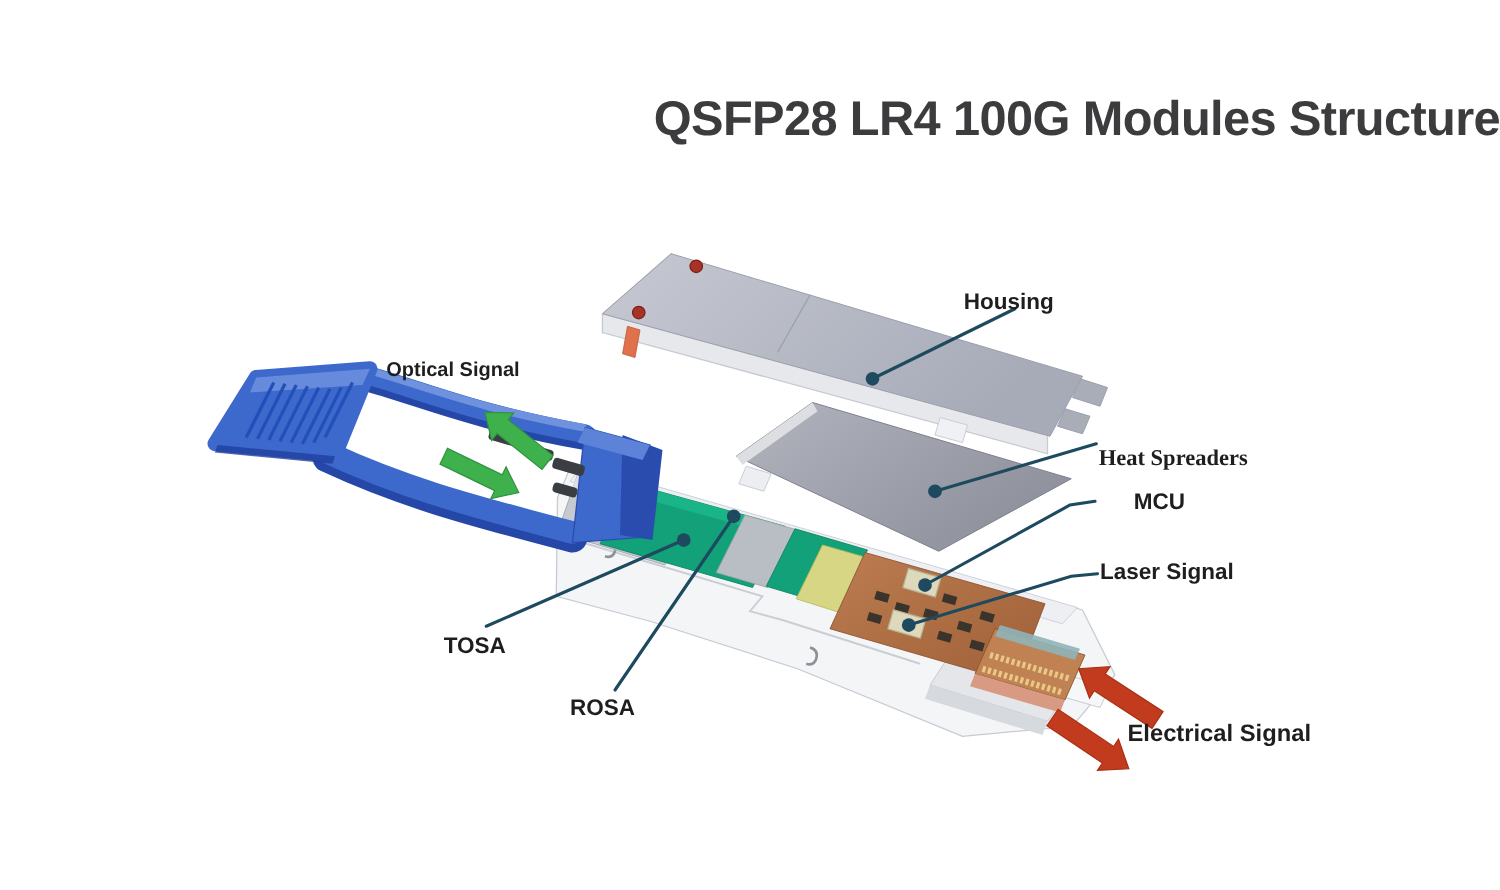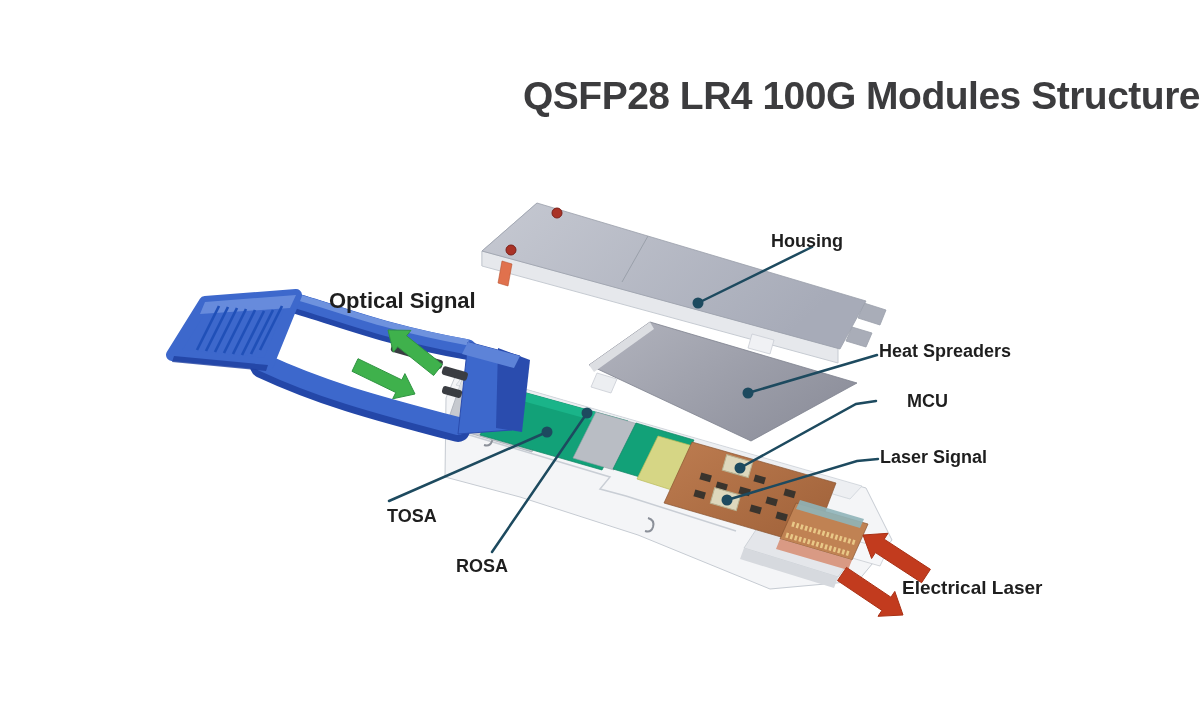--- a/index.html
+++ b/index.html
@@ -12,26 +12,26 @@
   .stage svg{position:absolute;left:0;top:0;}
   .title{
     position:absolute;left:0;top:74px;width:1200px;text-align:right;
     font-size:39px;font-weight:700;letter-spacing:-0.5px;
     color:var(--c-title_text,#3c3c3e);
   }
   .lbl{
     position:absolute;white-space:nowrap;font-weight:700;font-size:18px;
     color:var(--c-label_text,#1f1f1f);
   }
-  .lbl-optical     {left:309px; top:288px; font-size:22px;margin-left:20px;}
+  .lbl-optical     {left:309px; top:288px; font-size:16px;}
   .lbl-housing     {left:771px; top:231px;}
-  .lbl-heat        {left:879px; top:341px;}
+  .lbl-heat        {left:879px; top:356px;font-family:Liberation Serif, serif;}
   .lbl-mcu         {left:907px; top:391px;}
   .lbl-laser       {left:880px; top:447px;}
-  .lbl-tosa        {left:355px; top:506px;margin-left:32px;}
+  .lbl-tosa        {left:355px; top:506px;}
   .lbl-rosa        {left:456px; top:556px;}
   .lbl-electrical  {left:902px; top:577px; font-size:19px;}
   .leader{stroke:var(--c-leader_line,#1d4a5f);stroke-width:2.5;fill:none;stroke-linecap:round;}
   .ldot{fill:var(--c-leader_line,#1d4a5f);}
   .garrow{fill:var(--c-optical_arrow_green,#3cb24a);stroke:#2f9441;stroke-width:1;}
   .rarrow{fill:var(--c-electrical_arrow_red,#c23b1e);stroke:#a93014;stroke-width:1;}
 </style>
 </head>
 <body>
 
@@ -202,14 +202,14 @@
 
   <div class="title">QSFP28 LR4 100G Modules Structure</div>
 
   <div class="lbl lbl-optical">Optical Signal</div>
   <div class="lbl lbl-housing">Housing</div>
   <div class="lbl lbl-heat">Heat Spreaders</div>
   <div class="lbl lbl-mcu">MCU</div>
   <div class="lbl lbl-laser">Laser Signal</div>
   <div class="lbl lbl-tosa">TOSA</div>
   <div class="lbl lbl-rosa">ROSA</div>
-  <div class="lbl lbl-electrical">Electrical Laser</div>
+  <div class="lbl lbl-electrical">Electrical Signal</div>
 </div>
 
 </body></html>

